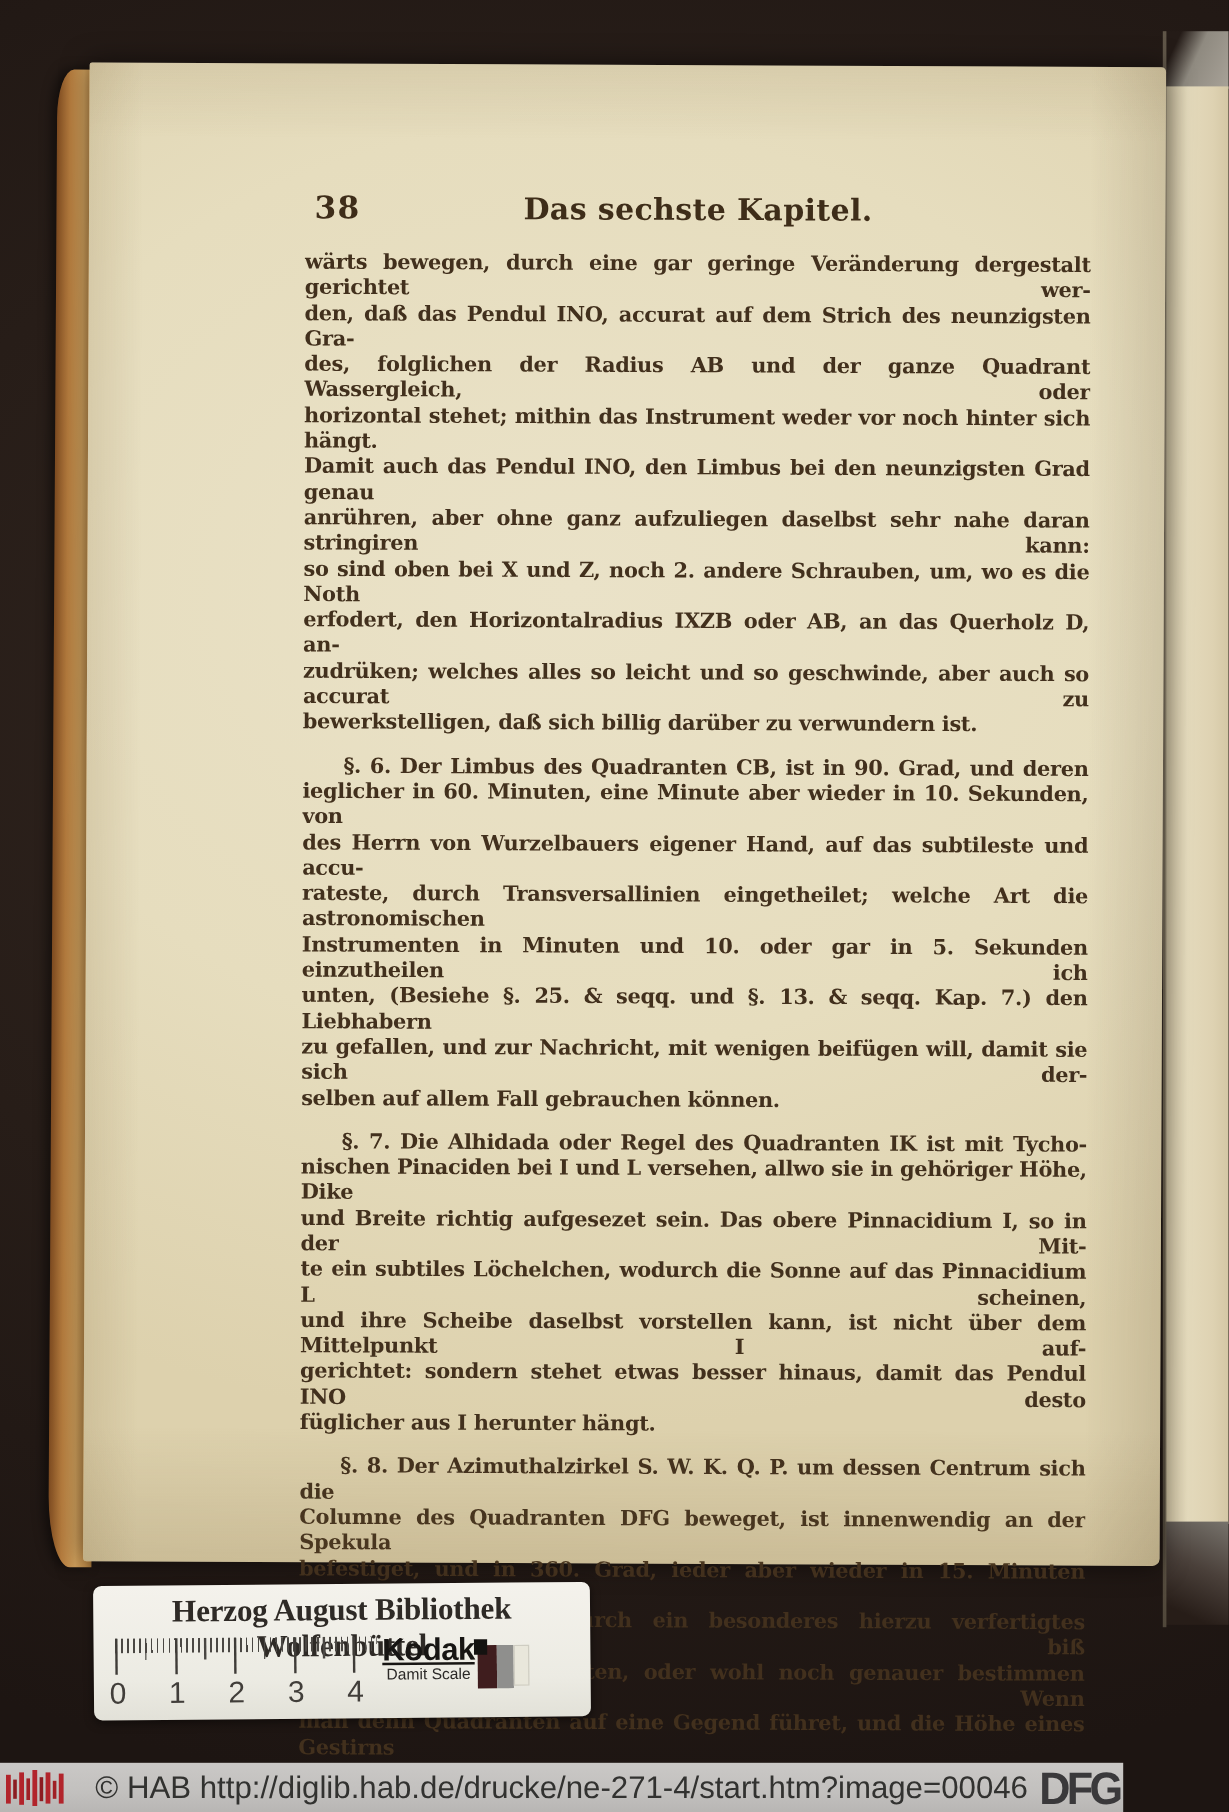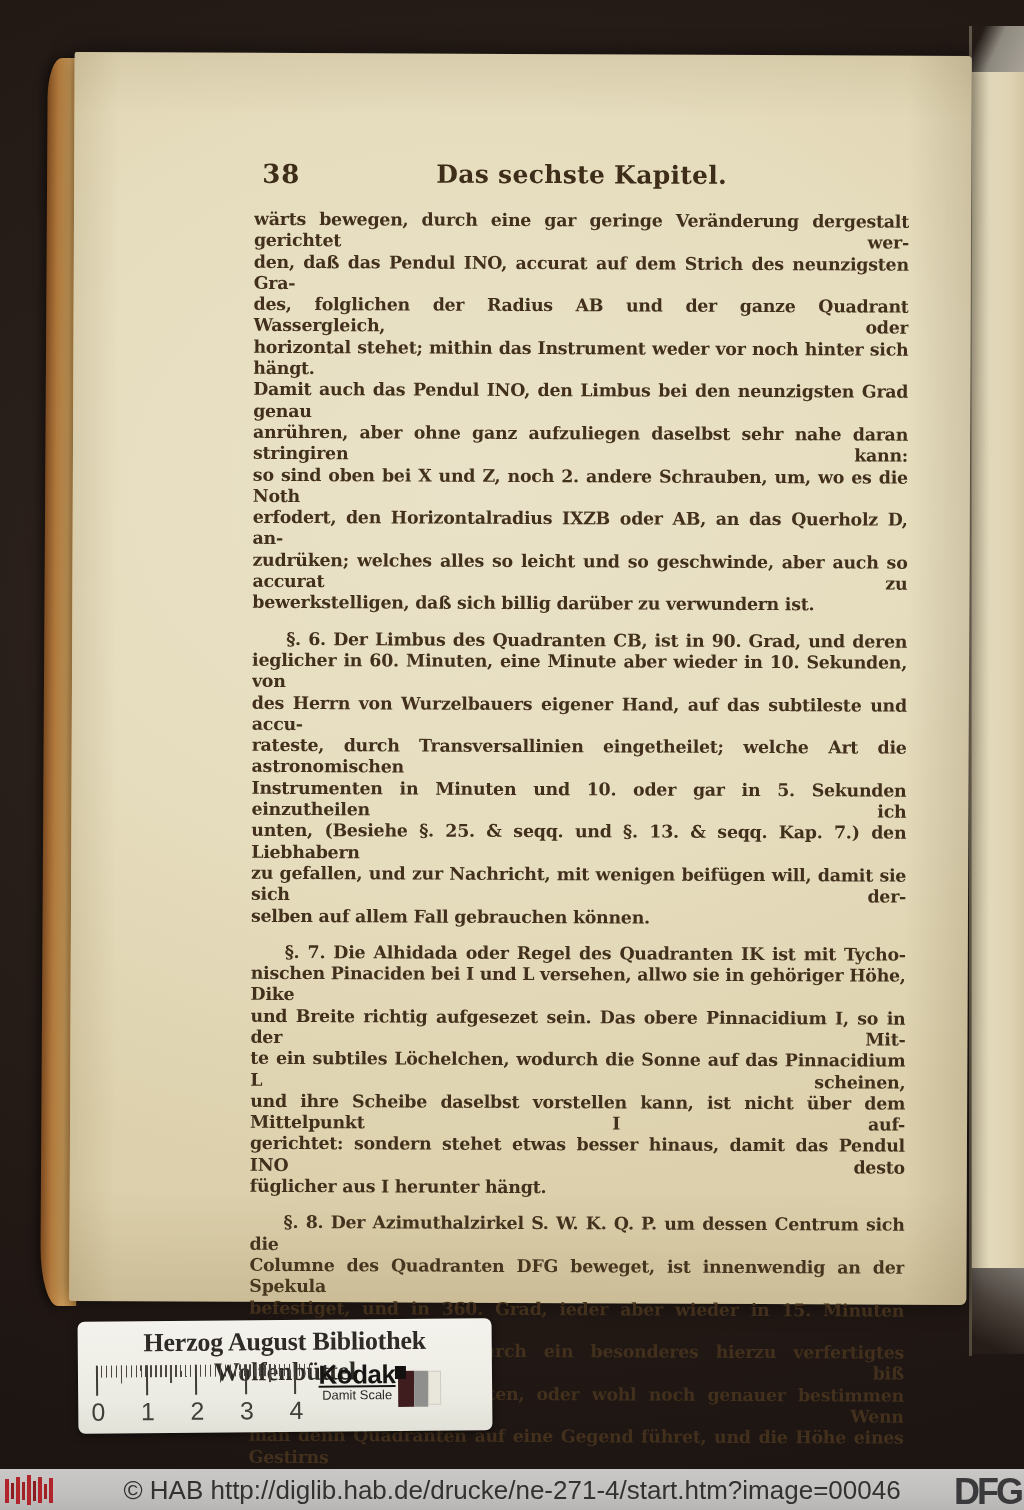--- a/index.html
+++ b/index.html
@@ -69,21 +69,21 @@
   .kodak-word{font-size:26px;font-weight:bold;letter-spacing:-.5px;line-height:26px;text-decoration:underline;}
   .kodak-sub{font-size:13px;color:#2b2927;line-height:15px;}
   .patches{position:absolute;left:320px;top:50px;width:46px;height:38px;}
   .patch{position:absolute;top:2px;height:36px;}
   .patch-notch{position:absolute;left:-3px;top:-3px;width:11px;height:13px;background:#141210;}
   .patch-dark{left:0;width:16px;background:#3f1d1e;}
   .patch-gray{left:16px;width:14px;background:#8f8f8d;}
   .patch-light{left:30px;width:13px;background:#e9e7db;border:1px solid #cfcdc2;top:2px;height:34px;box-sizing:border-box;}
 
   
-  .footer-bar{position:absolute;left:0;top:1469px;width:1024px;height:41px;
+  .footer-bar{position:absolute;left:0;top:1469px;width:936px;height:41px;
     background:linear-gradient(180deg,#cac8c6 0%,#c2c0be 60%,#b8b6b4 100%);
     display:flex;align-items:center;}
   .barcode{position:absolute;left:4px;top:6px;}
   .copyright{position:absolute;left:50%;top:50%;transform:translate(-50%,-50%);
     font-family:"Liberation Sans", sans-serif;font-size:26px;color:#323230;white-space:nowrap;}
   .dfg-logo{position:absolute;right:3px;top:1px;
     font-family:"Liberation Sans", sans-serif;font-size:36px;font-weight:bold;
     letter-spacing:-3px;color:#3a393b;transform:scaleY(1.05);}
 </style>
 </head>

